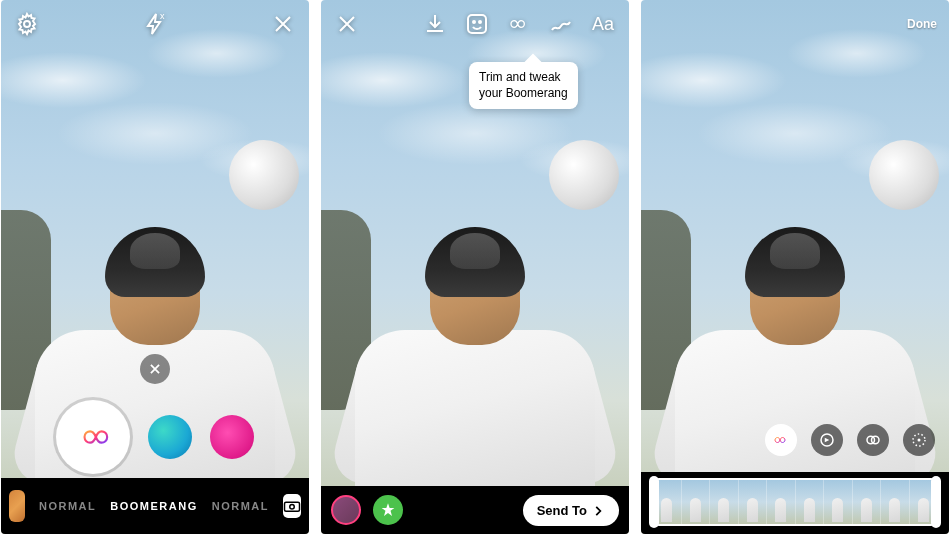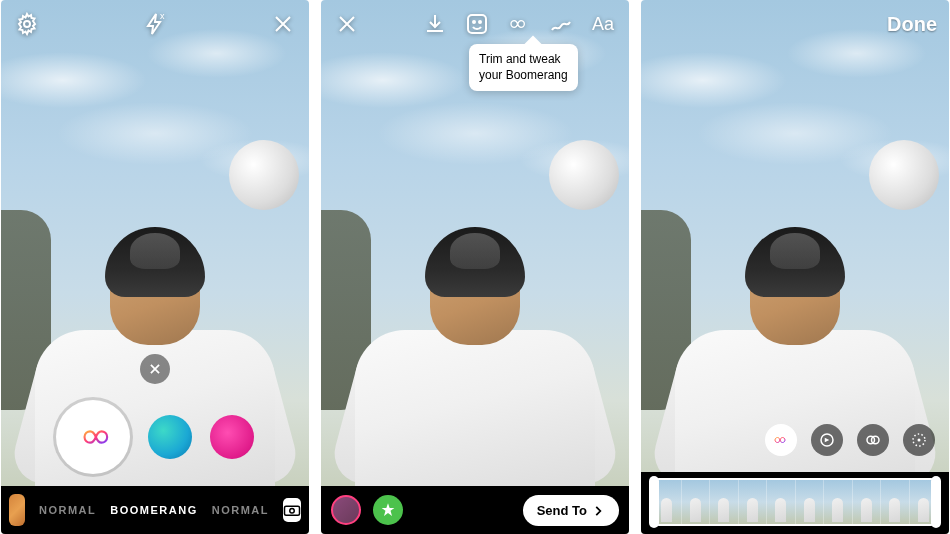--- a/index.html
+++ b/index.html
@@ -18,35 +18,35 @@
 .shirt{position:absolute;left:50%;top:95px;transform:translateX(-50%);width:240px;height:190px;background:linear-gradient(165deg,#fafafa 0%,#f0f0f0 40%,#e4e4e4 70%,#d8d8d8 100%);border-radius:50px 50px 20px 20px}
 .arm-l{position:absolute;left:-10px;top:110px;width:60px;height:140px;background:linear-gradient(165deg,#f4f4f4,#e0e0e0);border-radius:30px;transform:rotate(15deg)}
 .arm-r{position:absolute;right:-10px;top:110px;width:60px;height:140px;background:linear-gradient(195deg,#f4f4f4,#e0e0e0);border-radius:30px;transform:rotate(-15deg)}
 .ball{position:absolute;right:10px;top:140px;width:70px;height:70px;background:radial-gradient(circle at 35% 35%,#fff,#ddd 60%,#bbb);border-radius:50%}
 .person2{position:absolute;left:-30px;top:210px;width:80px;height:200px;background:linear-gradient(180deg,#606858,#505848);border-radius:30px;opacity:.85}
 
 .topbar{position:absolute;top:0;left:0;right:0;height:48px;display:flex;align-items:center;padding:0 12px;gap:14px;z-index:10}
 .topbar .spacer{flex:1}
 .icon-btn{width:28px;height:28px;display:flex;align-items:center;justify-content:center;color:#fff;cursor:pointer;filter:drop-shadow(0 1px 2px rgba(0,0,0,.4))}
 .icon-btn svg{width:24px;height:24px;stroke:#fff;stroke-width:2;fill:none}
-.txt-btn{color:#fff;font-size:20px;font-weight:600;text-shadow:0 1px 2px rgba(0,0,0,.4);cursor:pointer}
+.txt-btn{color:#fff;font-size:12px;font-weight:600;text-shadow:0 1px 2px rgba(0,0,0,.4);cursor:pointer}
 .aa{font-size:18px;font-weight:400}
 
-.tooltip{position:absolute;top:44px;left:148px;background:#fff;border-radius:8px;padding:8px 10px;font-size:12px;line-height:1.3;color:#000;box-shadow:0 2px 8px rgba(0,0,0,.2);z-index:11;white-space:pre-line}
+.tooltip{position:absolute;top:62px;left:148px;background:#fff;border-radius:8px;padding:8px 10px;font-size:12px;line-height:1.3;color:#000;box-shadow:0 2px 8px rgba(0,0,0,.2);z-index:11;white-space:pre-line}
 .tooltip::before{content:"";position:absolute;top:-6px;left:58px;width:12px;height:12px;background:#fff;transform:rotate(45deg)}
 
 .clear-btn{position:absolute;left:50%;top:354px;transform:translateX(-50%);width:30px;height:30px;background:rgba(60,60,60,.6);border-radius:50%;display:flex;align-items:center;justify-content:center;z-index:5}
 .clear-btn svg{width:14px;height:14px;stroke:#fff;stroke-width:3}
 
 .shutter-row{position:absolute;bottom:60px;left:0;right:0;display:flex;align-items:center;justify-content:center;gap:18px;z-index:5}
 .shutter{width:74px;height:74px;border-radius:50%;border:5px solid rgba(255,255,255,.95);background:#fff;display:flex;align-items:center;justify-content:center;box-shadow:0 0 0 3px rgba(0,0,0,.15)}
 .fx1{width:44px;height:44px;border-radius:50%;background:radial-gradient(circle at 35% 35%,#3dd9c8,#1ba8d4 60%,#0876b0)}
 .fx2{width:44px;height:44px;border-radius:50%;background:radial-gradient(circle at 40% 40%,#ff4db2,#e01b8a 70%,#b01070)}
 
-.bottom-bar{position:absolute;bottom:0;left:0;right:0;height:48px;background:#000;display:flex;align-items:center;padding:0 8px;gap:14px;z-index:5}
+.bottom-bar{position:absolute;bottom:0;left:0;right:0;height:56px;background:#000;display:flex;align-items:center;padding:0 8px;gap:14px;z-index:5}
 .gallery-thumb{width:32px;height:32px;border-radius:6px;background:linear-gradient(135deg,#d4843c,#e8a050,#c07030)}
 .mode{color:#888;font-size:11px;letter-spacing:1.5px;font-weight:600}
 .mode.active{color:#fff}
 .cam-flip{margin-left:auto;width:30px;height:24px;background:#fff;border-radius:5px;display:flex;align-items:center;justify-content:center}
 
 .bottom-bar2{position:absolute;bottom:0;left:0;right:0;height:48px;background:#000;display:flex;align-items:center;padding:0 10px;gap:12px;z-index:5}
 .avatar{width:30px;height:30px;border-radius:50%;background:linear-gradient(135deg,#8a4a7a,#6a3a5a);border:2px solid #ff4080}
 .cf{width:30px;height:30px;border-radius:50%;background:#4cc24c;display:flex;align-items:center;justify-content:center}
 .send-pill{margin-left:auto;background:#fff;color:#000;font-size:13px;font-weight:600;padding:8px 14px;border-radius:20px;display:flex;align-items:flex-end;gap:4px}
 

